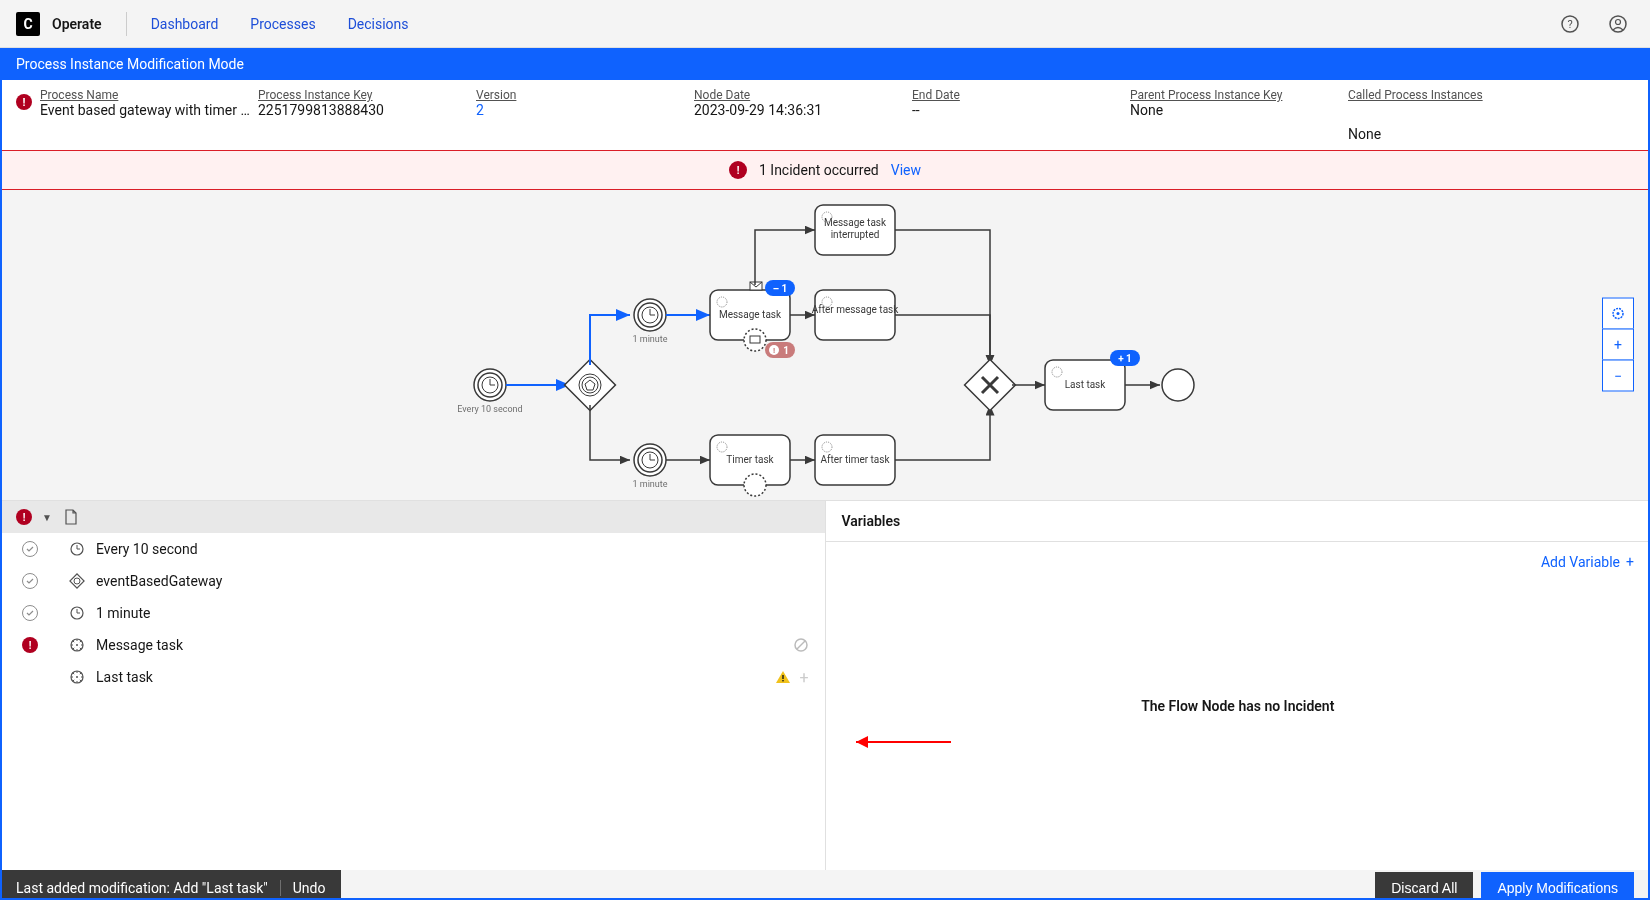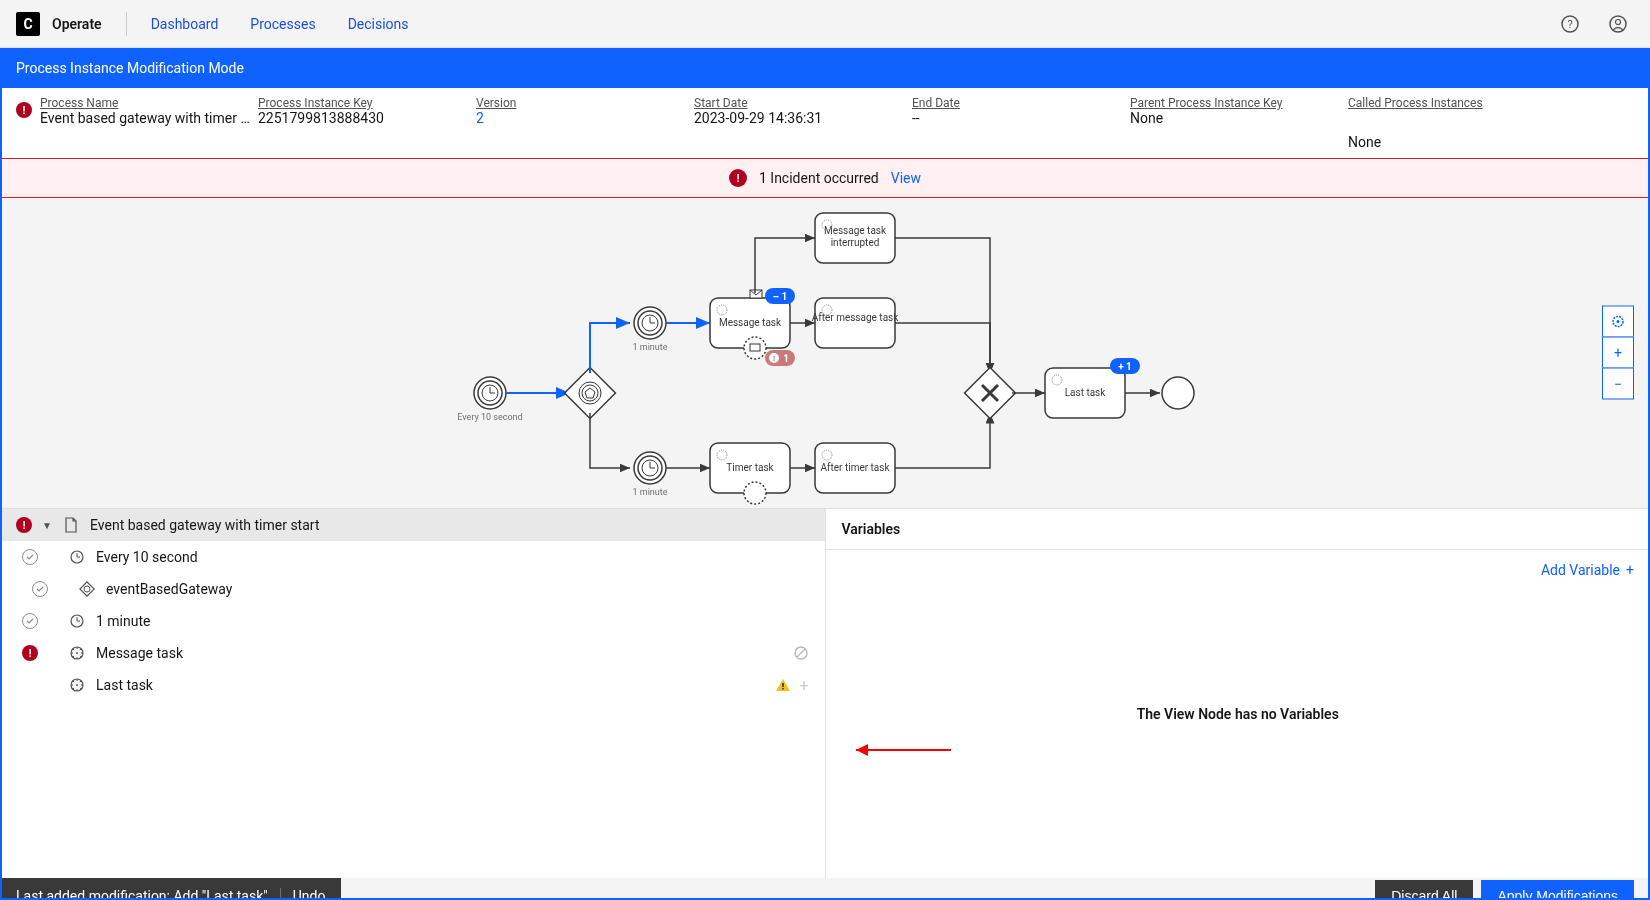--- a/index.html
+++ b/index.html
@@ -8,21 +8,21 @@
 
 .topnav { height: 48px; background: #f4f4f4; display: flex; align-items: center; padding: 0 16px; border-bottom: 1px solid #e0e0e0; }
 .logo { width: 24px; height: 24px; background: #000; color: #fff; display: inline-flex; align-items: center; justify-content: center; font-weight: bold; font-size: 14px; border-radius: 2px; margin-right: 12px; }
 .app-name { font-weight: 600; margin-right: 24px; }
 .nav-divider { width: 1px; height: 24px; background: #ccc; margin-right: 24px; }
 .nav-link { color: #1d4ed8; margin-right: 32px; cursor: pointer; }
 .topnav-right { margin-left: auto; display: flex; gap: 16px; }
 .icon-btn { width: 32px; height: 32px; display: inline-flex; align-items: center; justify-content: center; cursor: pointer; color: #525252; }
 
 
-.mode-banner { height: 40px; background: #0F62FE; color: #fff; display: flex; align-items: center; padding: 0 16px; font-size: 14px; }
+.mode-banner { height: 32px; background: #0F62FE; color: #fff; display: flex; align-items: center; padding: 0 16px; font-size: 14px; }
 
 
 .details-row { background: #fff; display: flex; align-items: flex-start; padding: 8px 16px; gap: 8px; min-height: 48px; }
 .details-row .alert-icon { width: 16px; height: 16px; background: #b00020; border-radius: 50%; color: #fff; display: inline-flex; align-items: center; justify-content: center; font-size: 11px; font-weight: bold; margin-top: 6px; }
 .detail-group { display: flex; flex-direction: column; }
 .detail-label { font-size: 12px; color: #525252; text-decoration: underline; }
 .detail-value { font-size: 14px; color: #161616; white-space: nowrap; overflow: hidden; text-overflow: ellipsis; }
 .detail-value.link { color: #0F62FE; }
 .g-name { flex: 0 0 210px; }
 .g-key { flex: 0 0 210px; }
@@ -131,21 +131,21 @@
   </div>
   <div class="detail-group g-key">
     <span class="detail-label">Process Instance Key</span>
     <span class="detail-value">2251799813888430</span>
   </div>
   <div class="detail-group g-version">
     <span class="detail-label">Version</span>
     <span class="detail-value link">2</span>
   </div>
   <div class="detail-group g-start">
-    <span class="detail-label">Start Date</span>
+    <span class="detail-label">Node Date</span>
     <span class="detail-value">2023-09-29 14:36:31</span>
   </div>
   <div class="detail-group g-end">
     <span class="detail-label">End Date</span>
     <span class="detail-value">--</span>
   </div>
   <div class="detail-group g-parent">
     <span class="detail-label">Parent Process Instance Key</span>
     <span class="detail-value">None</span>
   </div>
@@ -289,41 +289,40 @@
   <div class="panel">
     <div class="panel-body">
       <div class="history-row selected">
         <span class="status-icon status-error">!</span>
         <span class="expand-caret">▼</span>
         <span class="node-icon">
           <svg width="16" height="16" viewBox="0 0 16 16">
               <path d="M3 1 L10 1 L13 4 L13 15 L3 15 Z M10 1 L10 4 L13 4" stroke="#525252" fill="none" stroke-width="1.2"></path>
             </svg>
         </span>
-        <span class="history-label">Event based gateway with timer start</span>
       </div>
 
       <div class="history-row" style="padding-left:22px;">
         <span class="status-icon status-ok">
             <svg width="10" height="10" viewBox="0 0 10 10">
               <path d="M2 5 L4 7 L8 3" stroke="#8d8d8d" fill="none" stroke-width="1.2"></path>
             </svg>
           </span>
         <span style="width:10px"></span>
         <span class="node-icon">
             <svg width="16" height="16" viewBox="0 0 16 16">
               <circle cx="8" cy="8" r="6" stroke="#525252" fill="none" stroke-width="1.2"></circle>
               <line x1="8" y1="8" x2="8" y2="4" stroke="#525252"></line>
               <line x1="8" y1="8" x2="11" y2="8" stroke="#525252"></line>
             </svg>
           </span>
         <span class="history-label">Every 10 second</span>
       </div>
 
-      <div class="history-row" style="padding-left:32px;justify-content:flex-end;">
+      <div class="history-row" style="padding-left:22px;justify-content:flex-end;">
         <span class="status-icon status-ok">
             <svg width="10" height="10" viewBox="0 0 10 10">
               <path d="M2 5 L4 7 L8 3" stroke="#8d8d8d" fill="none" stroke-width="1.2"></path>
             </svg>
           </span>
         <span style="width:10px"></span>
         <span class="node-icon">
             <svg width="16" height="16" viewBox="0 0 16 16">
               <rect x="3" y="3" width="10" height="10" transform="rotate(45 8 8)" stroke="#525252" fill="none" stroke-width="1.2"></rect>
               <circle cx="8" cy="8" r="3" stroke="#525252" fill="none"></circle>
@@ -409,21 +408,21 @@
     </div>
   </div>
 
   <div class="panel">
     <div class="panel-header">Variables</div>
     <div class="panel-body variables-body">
       <div class="add-variable">
         <span>Add Variable</span>
         <span>+</span>
       </div>
-      <div class="no-vars">The View Node has no Variables</div>
+      <div class="no-vars">The Flow Node has no Incident</div>
 
       <svg class="annotation-arrow" width="120" height="20">
         <line x1="20" y1="10" x2="115" y2="10" stroke="#ff0000" stroke-width="2"></line>
         <path d="M20 10 L32 4 L32 16 Z" fill="#ff0000"></path>
       </svg>
     </div>
   </div>
 </div>
 
 <div class="footer">

